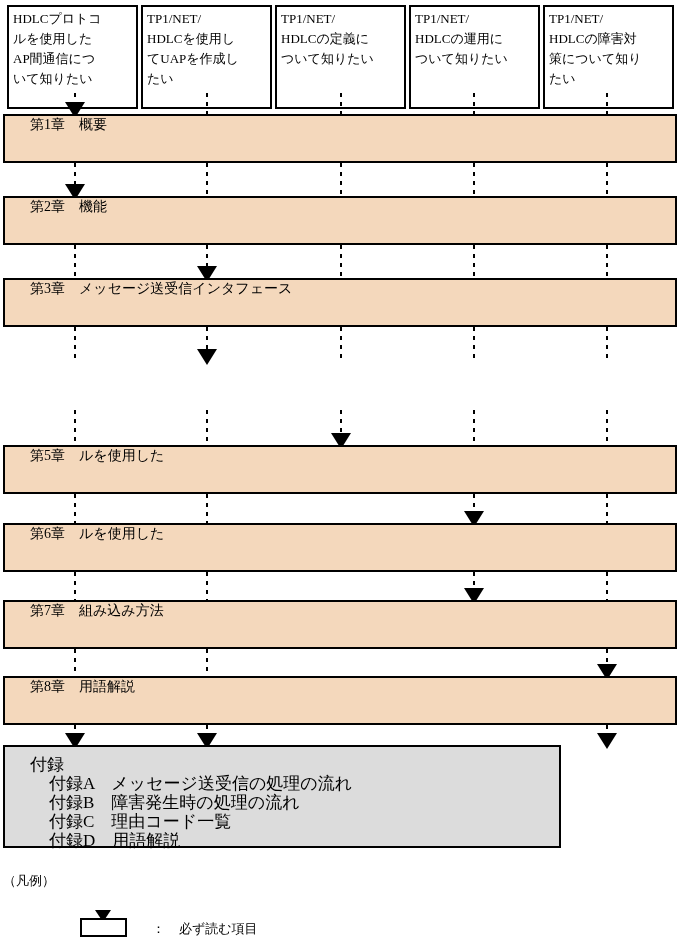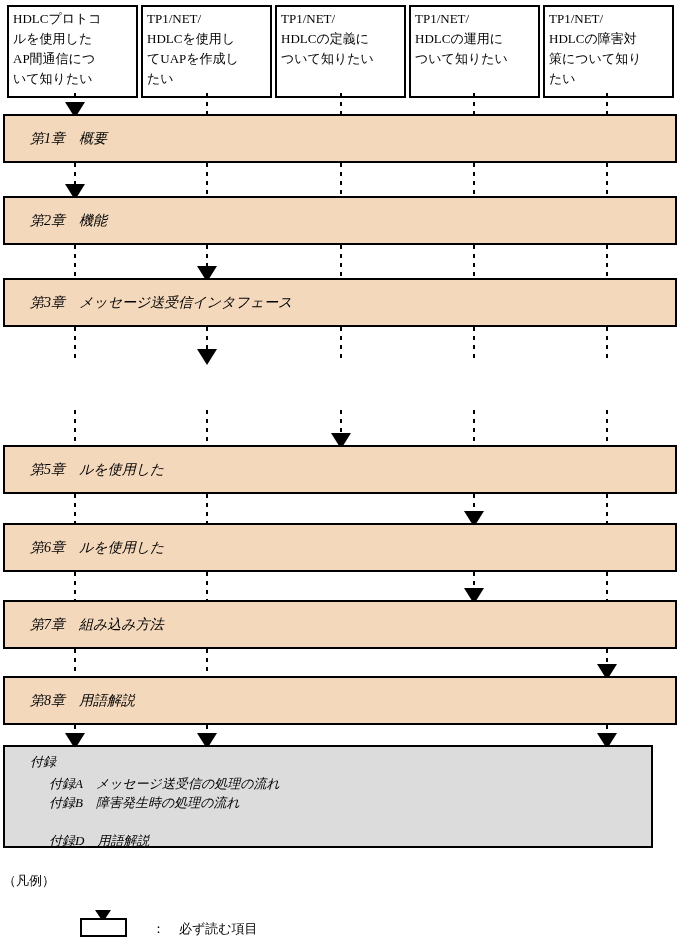--- a/index.html
+++ b/index.html
@@ -9,55 +9,52 @@
     height: 947px;
     background: #ffffff;
     font-family: "Liberation Serif", "DejaVu Serif", serif;
     color: #000000;
     overflow: hidden;
   }
   .goal-box {
     position: absolute;
     top: 5px;
     width: 131px;
-    height: 93px;
+    height: 104px;
     box-sizing: border-box;
     border: 2px solid #000;
     background: #ffffff;
     padding: 2px 4px;
     font-size: 13px;
     line-height: 1.55;
     white-space: pre-line;
     word-break: break-all;
   }
   .chapter-bar {
     position: absolute;
     left: 3px;
     width: 674px;
     height: 49px;
     box-sizing: border-box;
     border: 2px solid #000;
     background: var(--chapter-fill, #f4d8bc);
     display: flex;
-    align-items: center;
     font-size: 14px;
-    font-style: italic;
   }
   .chapter-bar .chapter-label { padding-left: 25px; }
   .appendix-box {
     position: absolute;
     left: 3px;
     top: 745px;
-    width: 650px;
+    width: 558px;
     height: 103px;
     box-sizing: border-box;
     border: 2px solid #000;
     background: var(--appendix-fill, #dcdcdc);
-    font-size: 13px;
-    font-style: italic;
+    font-size: 17px;
   }
   .appendix-title { position:absolute; left:25px; top:6px; }
   .appendix-item  { position:absolute; left:44px; line-height:19px; }
   .vline {
     position: absolute;
     width: 2px;
     background: repeating-linear-gradient(to bottom, #000 0 4px, transparent 4px 9px);
   }
   .arrow {
     position: absolute;
@@ -182,20 +179,21 @@
       <span class="chapter-label">第7章　組み込み方法</span>
     </div>
   <div class="chapter-bar" style="top:676px">
       <span class="chapter-label">第8章　用語解説</span>
     </div>
 
   <div class="appendix-box">
     <div class="appendix-title">付録</div>
     <div class="appendix-item" style="top:46px">付録B　障害発生時の処理の流れ</div>
     <div class="appendix-item" style="top:27px">付録A　メッセージ送受信の処理の流れ</div>
+    <div class="appendix-item" style="top:65px">付録C　理由コード一覧</div>
     <div class="appendix-item" style="top:84px">付録D　用語解説</div>
   </div>
 
   <div class="legend-heading">（凡例）</div>
   <div class="legend-arrow"></div>
   <div class="legend-sample-box"></div>
   <div class="legend-line">
     <span class="legend-separator">：</span><span>必ず読む項目</span>
   </div>
 

